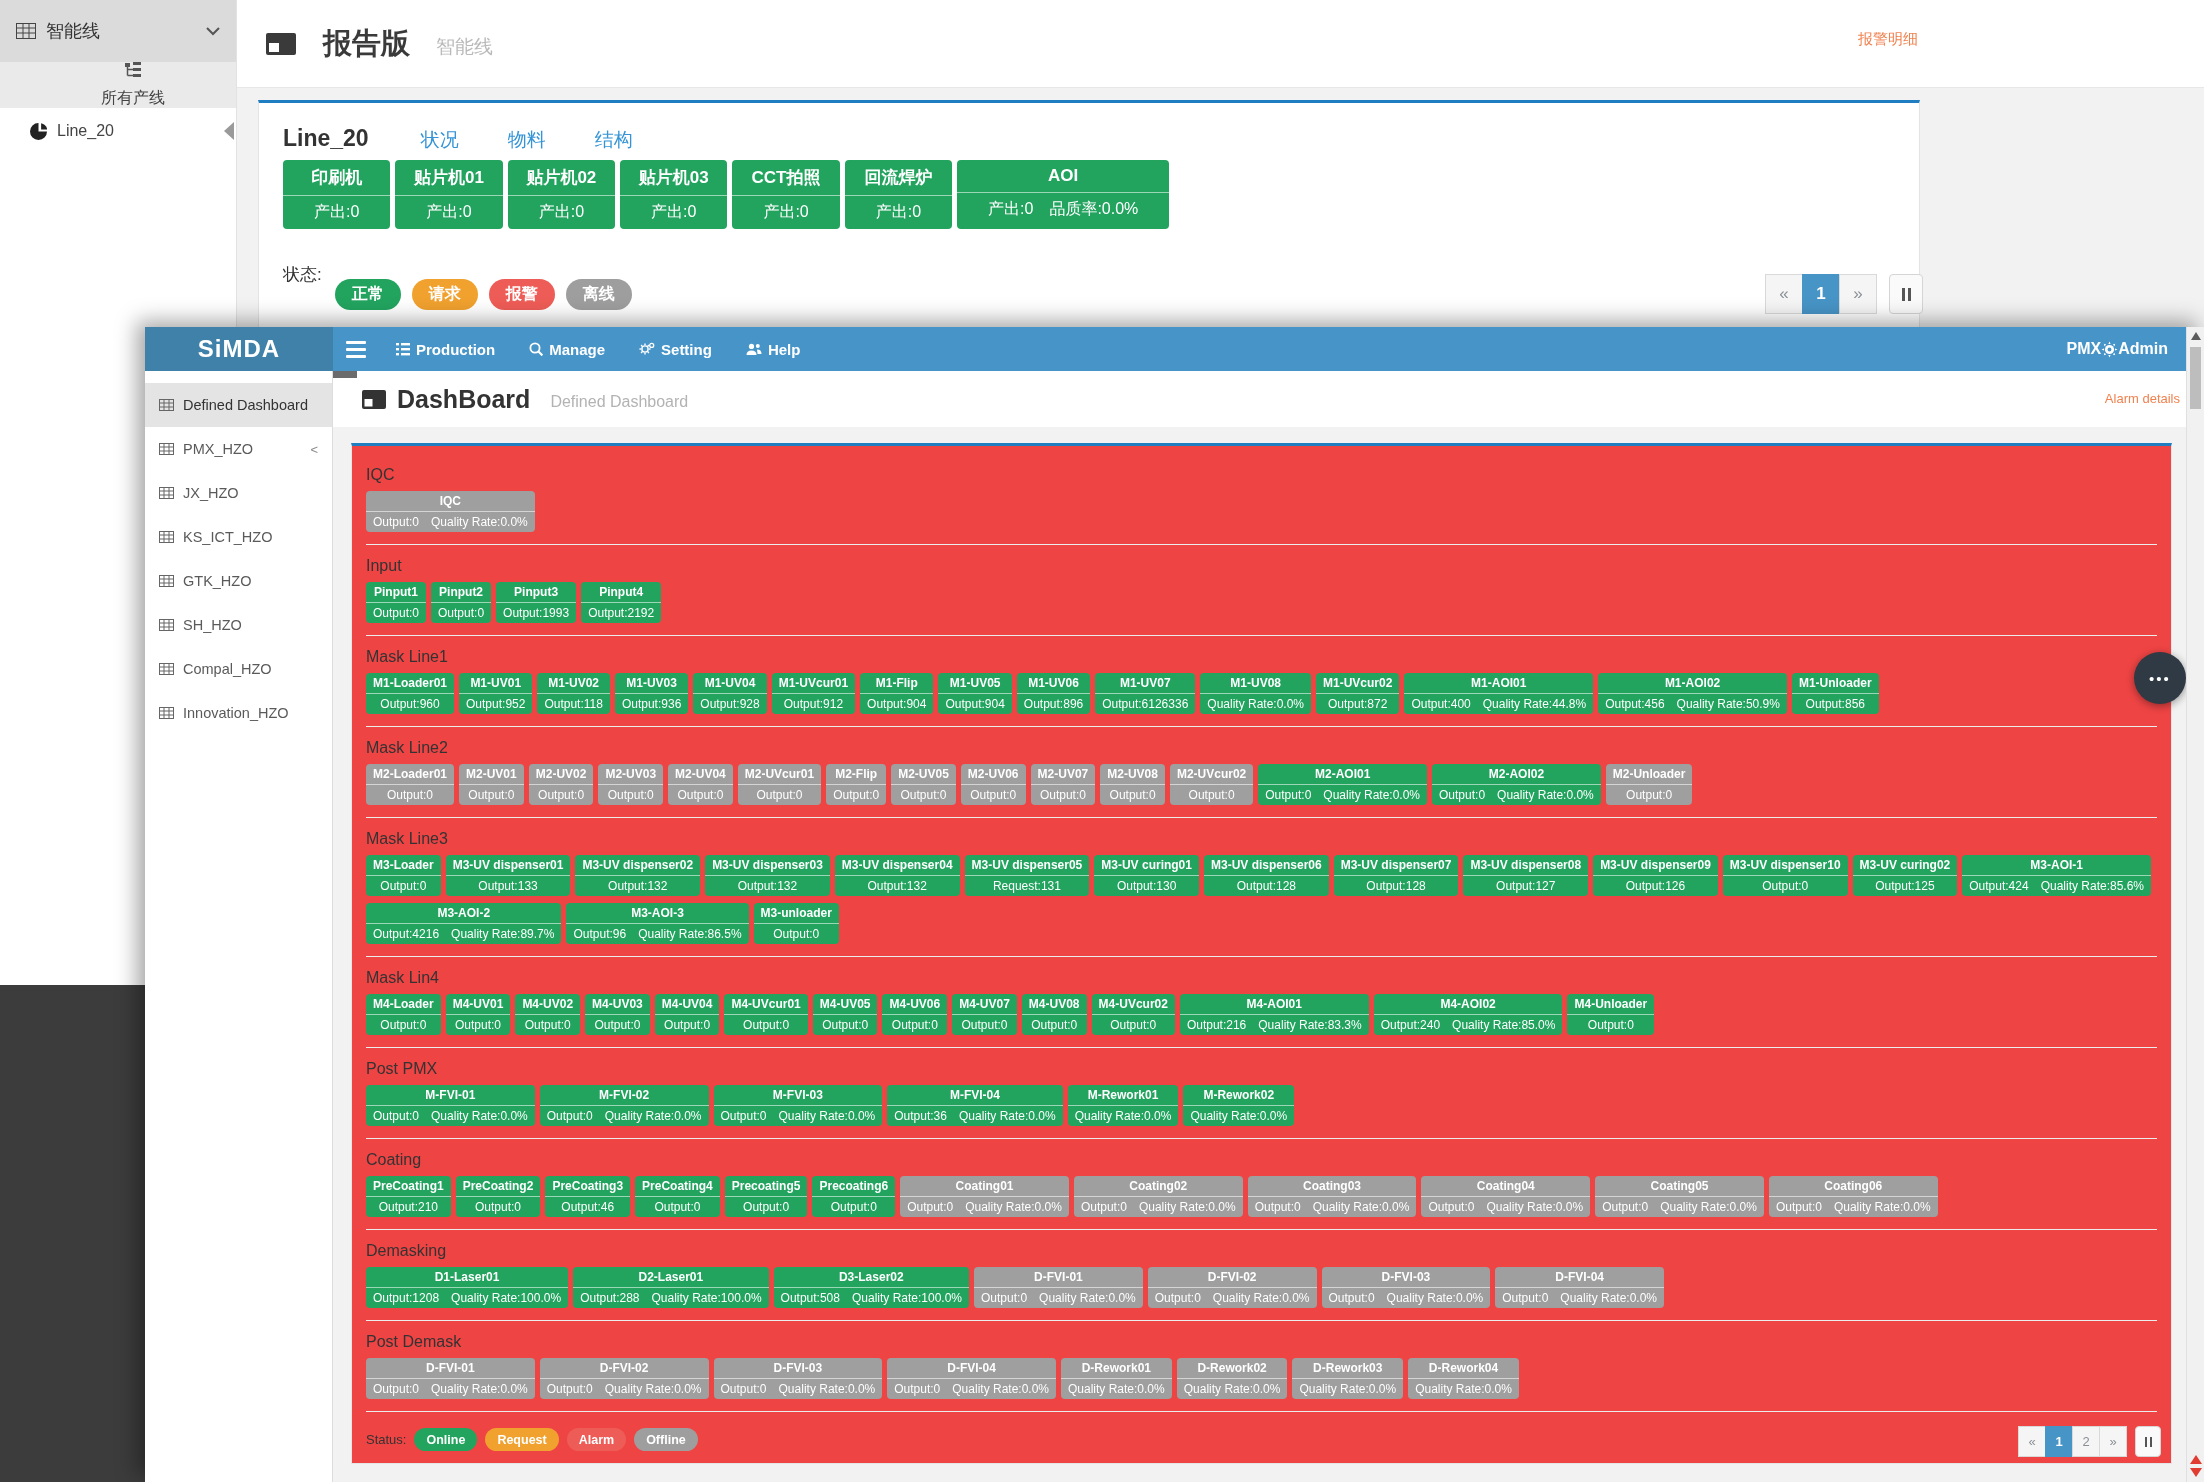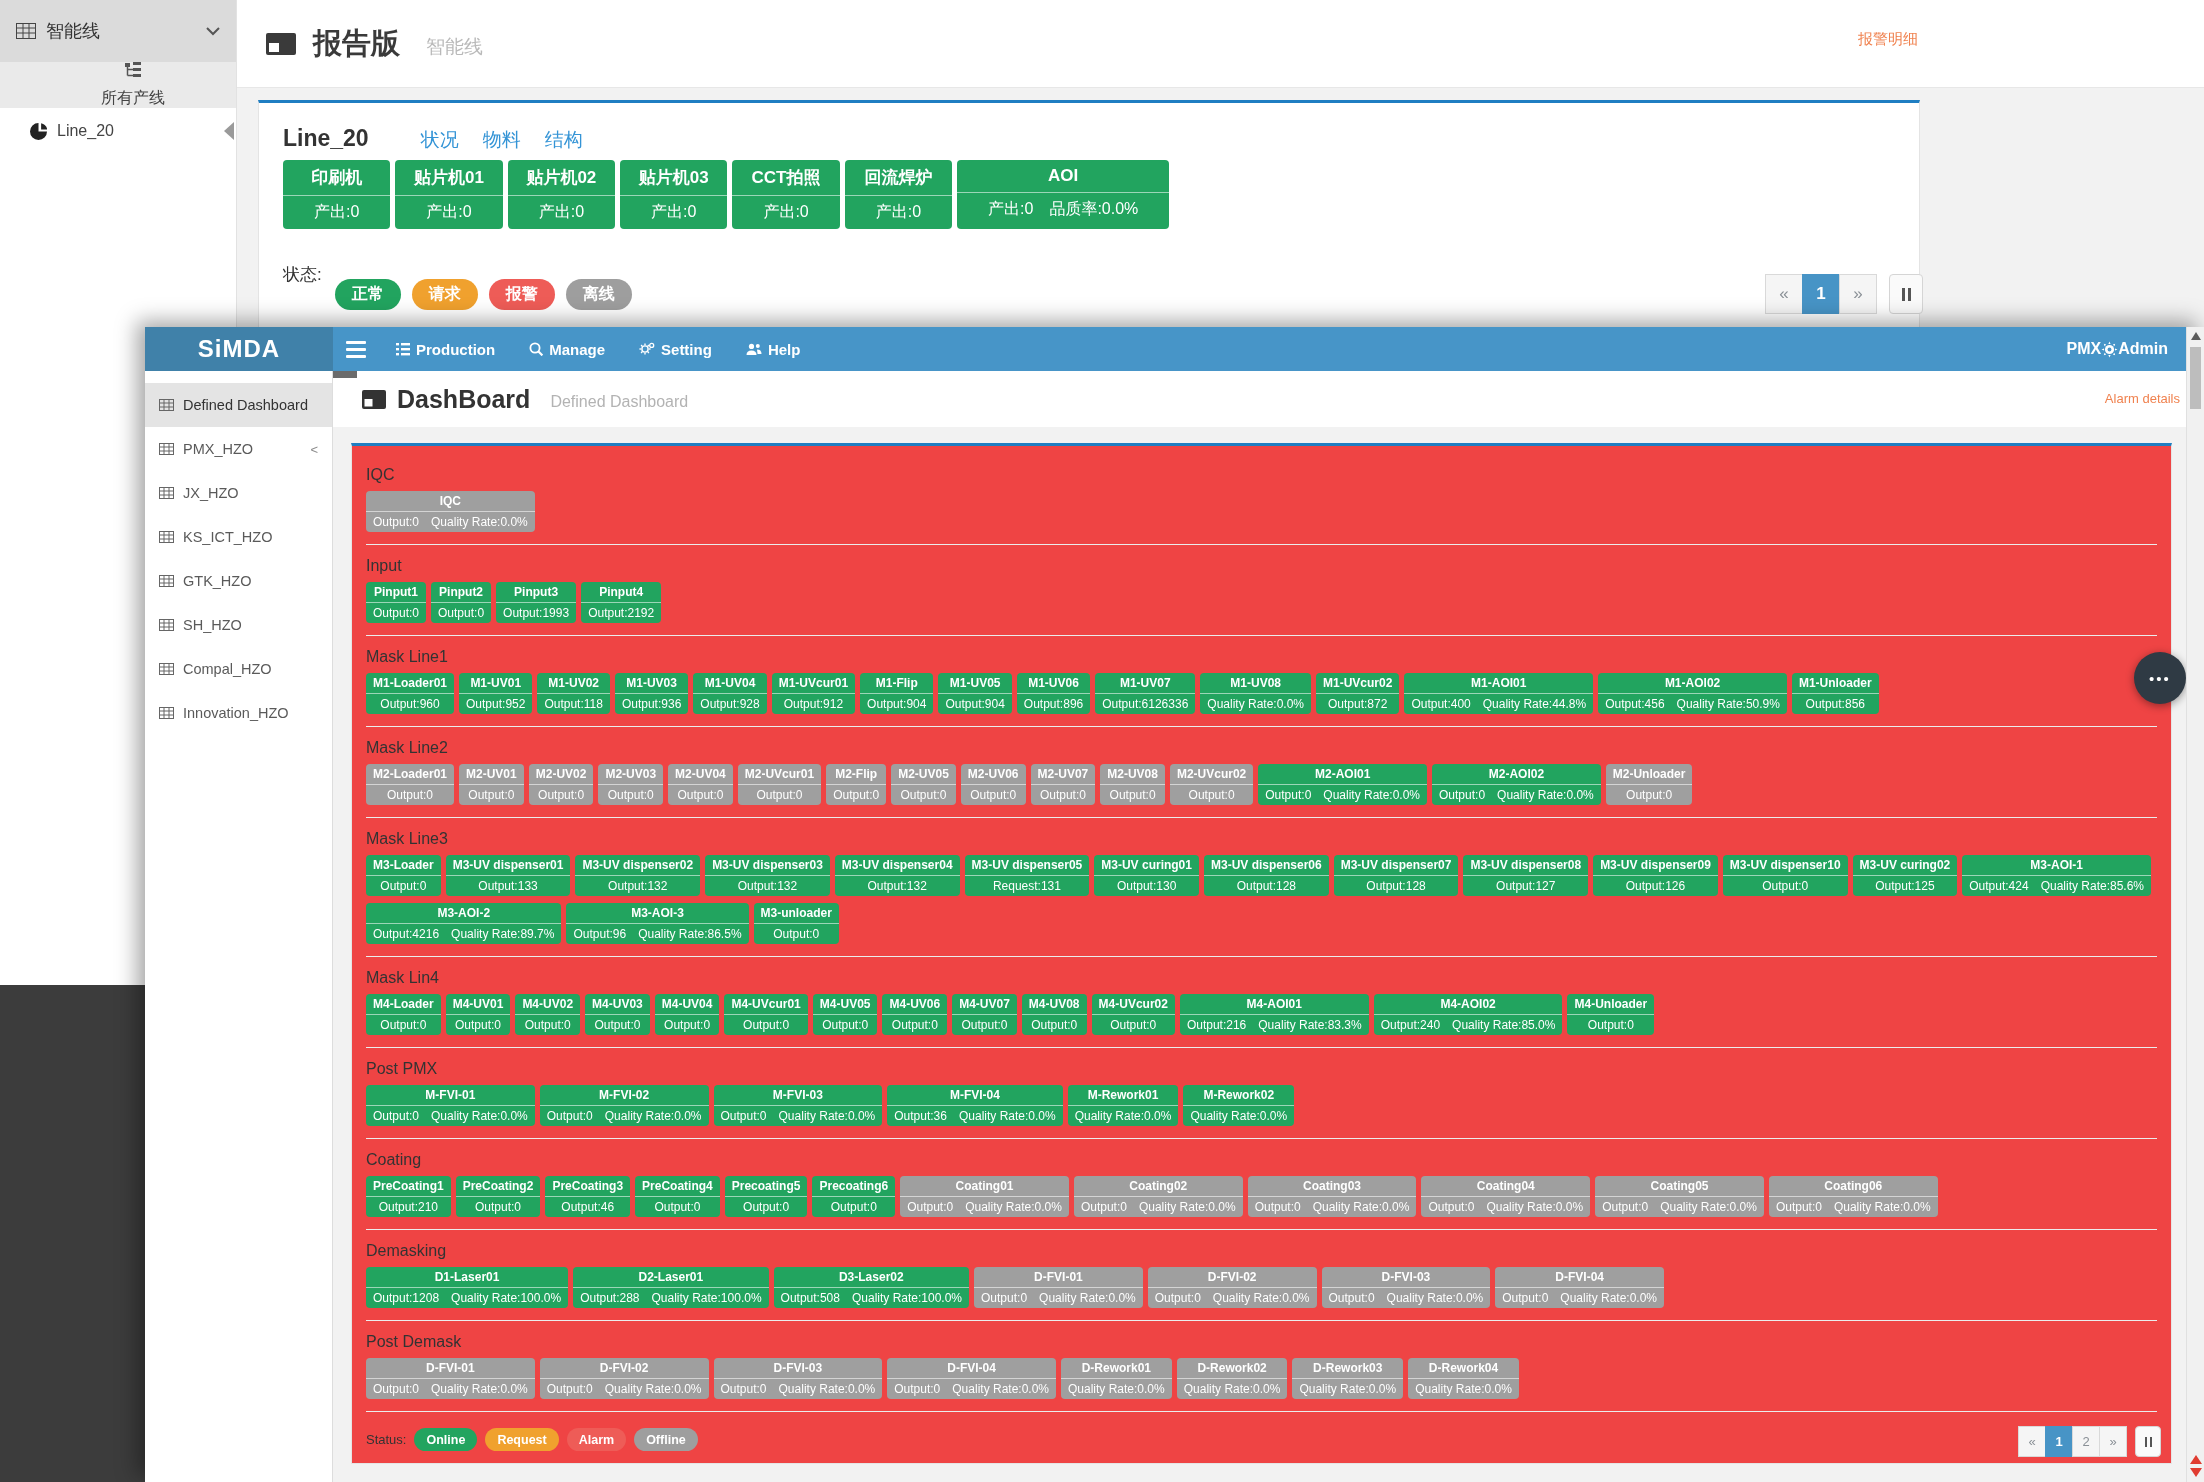--- a/index.html
+++ b/index.html
@@ -4,41 +4,41 @@
 <style>
   * { margin:0; padding:0; box-sizing:border-box; }
   html,body { width:2204px; height:1482px; }
   body { position:relative; background:#3c3c3c; overflow:hidden;
          font-family:"Liberation Sans","DejaVu Sans",sans-serif; }
 
   
   .bw { position:absolute; left:0; top:0; width:2204px; height:985px; background:#f2f2f2; }
   .bw-head { margin-left:237px; height:88px; background:#fff; border-bottom:1px solid #e7e7e7;
              display:flex; align-items:center; padding-left:28px; }
-  .bw-head h1 { font-size:29px; color:#3a3a3a; font-weight:700; margin-left:16px; }
+  .bw-head h1 { font-size:29px; color:#3a3a3a; font-weight:700; margin-left:26px; }
   .bw-head .sub { font-size:19px; color:#b9b9b9; margin-left:26px; margin-top:6px; }
   .bw-alarm { position:absolute; left:1858px; top:30px; font-size:15px; color:#f0824f;
               text-decoration:none; cursor:pointer; }
   .bw-side { position:absolute; left:0; top:0; width:237px; height:985px; background:#fff;
              border-right:1px solid #e2e2e2; }
   .bw-side-head { height:62px; background:#dbdbdb; display:flex; align-items:center;
                   padding:0 16px; font-size:18px; color:#333; gap:10px; }
   .bw-side-head .grow { flex:1; }
   .bw-item { height:46px; display:flex; align-items:center; gap:10px; padding-left:30px;
              font-size:16px; color:#444; position:relative; cursor:pointer; }
   .bw-item.active { background:#eaeaea;flex-direction:column; }
   .tri-left { position:absolute; right:2px; top:14px; width:0; height:0;
               border-top:9px solid transparent; border-bottom:9px solid transparent;
               border-right:10px solid #9a9a9a; }
   .bw-card { position:absolute; left:258px; top:100px; width:1662px; height:868px;
              background:#fff; border:1px solid #e4e4e4; border-top:3px solid #1f7ec2;
              padding:22px 24px; }
   .bw-lineRow { display:flex; align-items:baseline; gap:52px; }
   .bw-linename { font-size:23px; color:#333; font-weight:600; }
-  .bw-tabs { display:flex; gap:24px; }
+  .bw-tabs { display:flex; gap:49px; }
   .bw-tab { font-size:19px; color:#3494d6; text-decoration:none; cursor:pointer; }
   .bw-tiles { margin-top:16px; }
   .bw .tile .t { font-size:17px; padding:6px 13px; }
   .bw .tile .v { font-size:16px; padding:6px 31px; }
   .legend { display:flex; gap:11px; margin-top:34px; }
   .legend-label { font-size:17px; color:#333; margin-right:2px; }
   .pill { display:inline-flex; align-items:center; justify-content:center; color:#fff;
           font-weight:700; border-radius:16px; }
   .legend .pill { height:31px; padding:0 17px; font-size:16px; }
   .pill.green { background:#22a45f; } .pill.orange { background:#f0a12e; }

